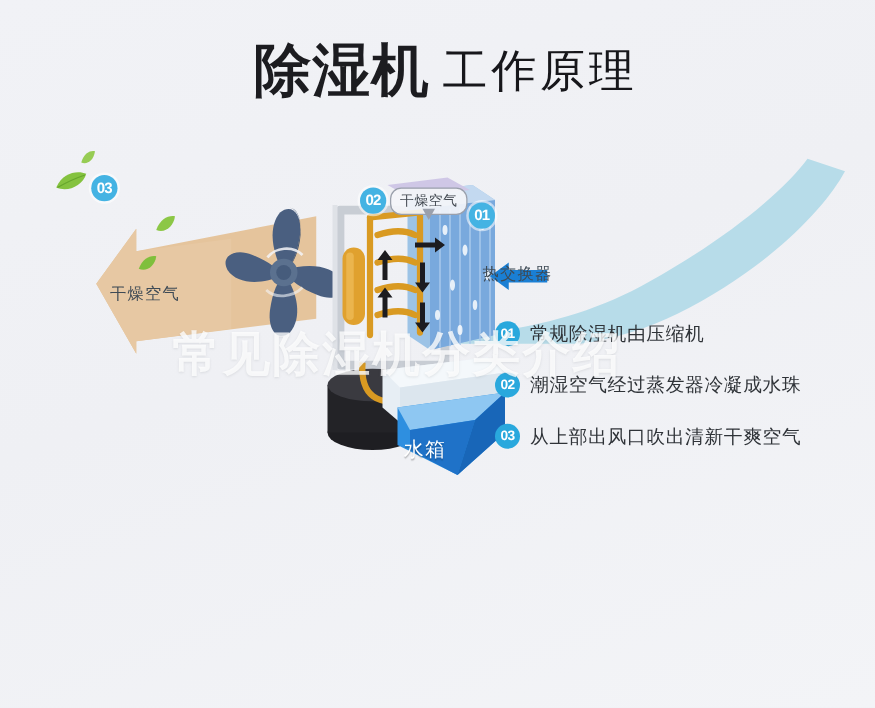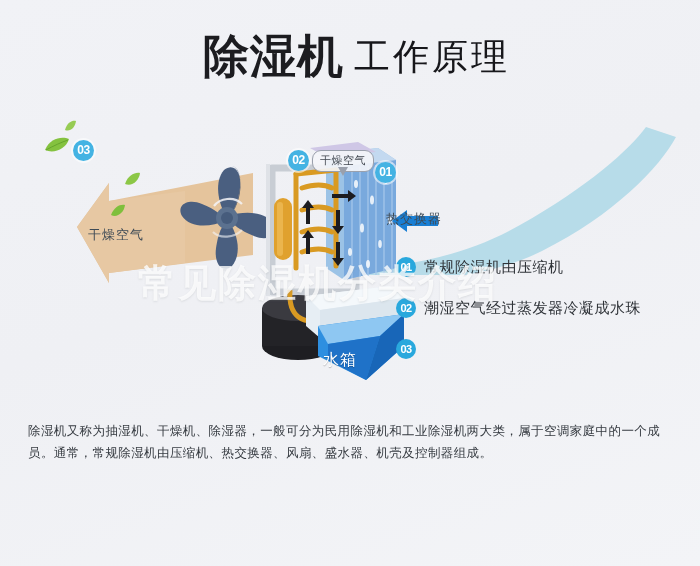--- a/index.html
+++ b/index.html
@@ -372,22 +372,22 @@
     <div class="step-row">
       <div class="step-badge">01</div>
       <div class="step-text">常规除湿机由压缩机</div>
     </div>
     <div class="step-row">
       <div class="step-badge">02</div>
       <div class="step-text">潮湿空气经过蒸发器冷凝成水珠</div>
     </div>
     <div class="step-row">
       <div class="step-badge">03</div>
+      <div class="step-text">从上部出风口吹出清新干爽空气</div>
     </div>
   </div>
 
   <div class="watermark">常见除湿机分类介绍</div>
 
   <div class="body-copy">
-    <p class="para">除湿机又称为抽湿机、干燥机、除湿器，一般可分为民用除湿机和工业除湿机两大类，属于空调家庭中的一个成员。通常，常规除湿机由压缩机、热交换器、风扇、盛水器、机壳及控制器组成。</p>
   </div>
 
 </div>
 
 </body></html>

